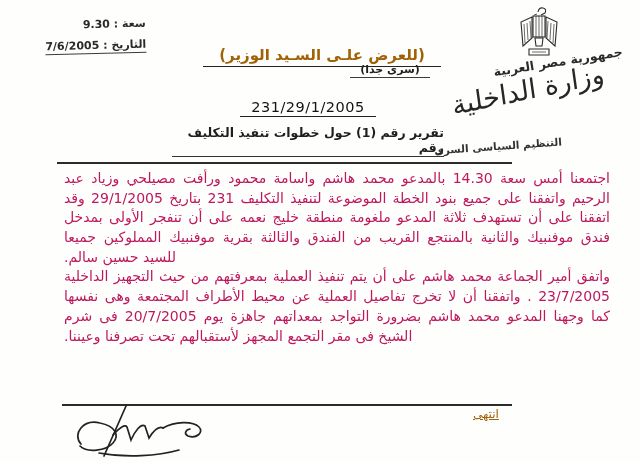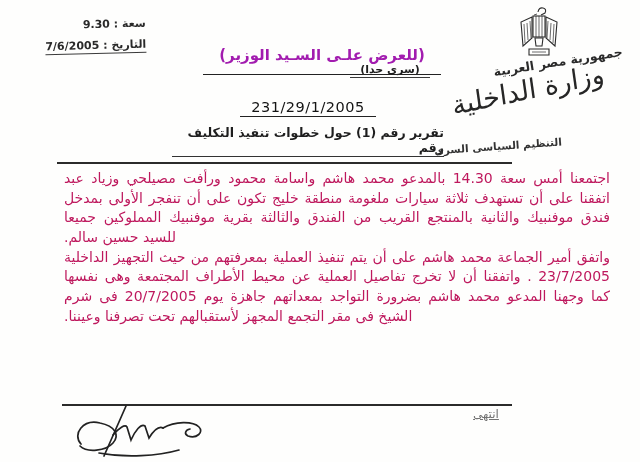--- a/index.html
+++ b/index.html
@@ -21,21 +21,21 @@
   .hdr-left .date{margin-top:8px;border-bottom:1.5px solid #3a3a3a;display:inline-block;padding-bottom:1px;}
   
   .secrecy{
     position:absolute;left:350px;top:20px;width:80px;text-align:center;
     direction:rtl;font-size:11px;font-weight:600;
     border-bottom:1px solid #3a3a3a;padding-bottom:1px;margin-top:43px;
   }
   .presentation{
     position:absolute;left:203px;top:46px;width:238px;text-align:center;
     direction:rtl;font-size:15px;font-weight:bold;letter-spacing:.5px;
-    border-bottom:1.7px solid #222;padding-bottom:10px;color:#a21caf;
+    border-bottom:1.7px solid #222;padding-bottom:2px;color:#a16207;
   }
   .report-title{
     position:absolute;left:172px;top:77px;width:272px;text-align:right;
     direction:rtl;font-size:12.5px;font-weight:600;
     border-bottom:1.4px solid #333;padding-bottom:1px;margin-top:48px;
   }
   .report-number{
     position:absolute;left:240px;top:99px;width:136px;text-align:center;
     direction:ltr;font-size:14.5px;font-weight:normal;letter-spacing:.5px;
     border-bottom:1.6px solid #222;padding-bottom:1px;color:#141414;
@@ -64,21 +64,21 @@
   
   .body-text{
     position:absolute;left:64px;top:169px;width:546px;
     direction:rtl;font-size:14px;line-height:19.7px;color:#be185d;
   }
   .bline{height:19.7px;overflow:hidden;text-align:left;white-space:nowrap;}
   .bline.fill{white-space:normal;text-align:justify;text-align-last:justify;}
   
   .end-mark{
     position:absolute;left:458px;top:407px;width:56px;text-align:center;
-    direction:rtl;font-size:12px;color:#737373;text-decoration:underline;
+    direction:rtl;font-size:12px;color:#a16207;text-decoration:underline;
   }
   .signature{position:absolute;left:66px;top:403px;width:165px;height:56px;}
   svg{display:block;width:100%;height:100%;}
 </style>
 </head>
 <body>
 
 <div id="scan-page">
 
   <div class="hdr-left">
@@ -114,21 +114,22 @@
   </div>
   <div class="republic">جمهورية مصر العربية</div>
   <div class="ministry">وزارة الداخلية</div>
   <div class="org">التنظيم السياسى السرى</div>
 
   <div class="rule rule-top"></div>
   <div class="rule rule-bottom"></div>
 
   <div class="body-text">
       <div class="bline fill" dir="rtl">اجتمعنا أمس سعة 14.30 بالمدعو محمد هاشم واسامة محمود ورأفت مصيلحي وزياد عبد</div>
-      <div class="bline fill" dir="rtl">اتفقنا على أن تستهدف ثلاثة سيارات ملغومة منطقة خليج تكون على أن تنفجر الأولى بمدخل</div>
+      <div class="bline fill" dir="rtl">الرحيم واتفقنا على جميع بنود الخطة الموضوعة لتنفيذ التكليف 231 بتاريخ 29/1/2005 وقد</div>
+      <div class="bline fill" dir="rtl">اتفقنا على أن تستهدف ثلاثة المدعو ملغومة منطقة خليج نعمه على أن تنفجر الأولى بمدخل</div>
       <div class="bline fill" dir="rtl">فندق موفنبيك والثانية بالمنتجع القريب من الفندق والثالثة بقرية موفنبيك المملوكين جميعا</div>
       <div class="bline" dir="rtl">للسيد حسين سالم.</div>
       <div class="bline fill" dir="rtl">واتفق أمير الجماعة محمد هاشم على أن يتم تنفيذ العملية بمعرفتهم من حيث التجهيز الداخلية</div>
       <div class="bline fill" dir="rtl">23/7/2005 . واتفقنا أن لا تخرج تفاصيل العملية عن محيط الأطراف المجتمعة وهى نفسها</div>
       <div class="bline fill" dir="rtl">كما وجهنا المدعو محمد هاشم بضرورة التواجد بمعداتهم جاهزة يوم 20/7/2005 فى شرم</div>
       <div class="bline" dir="rtl">الشيخ فى مقر التجمع المجهز لأستقبالهم تحت تصرفنا وعيننا.</div>
     </div>
 
   <div class="end-mark">انتهى</div>
 

